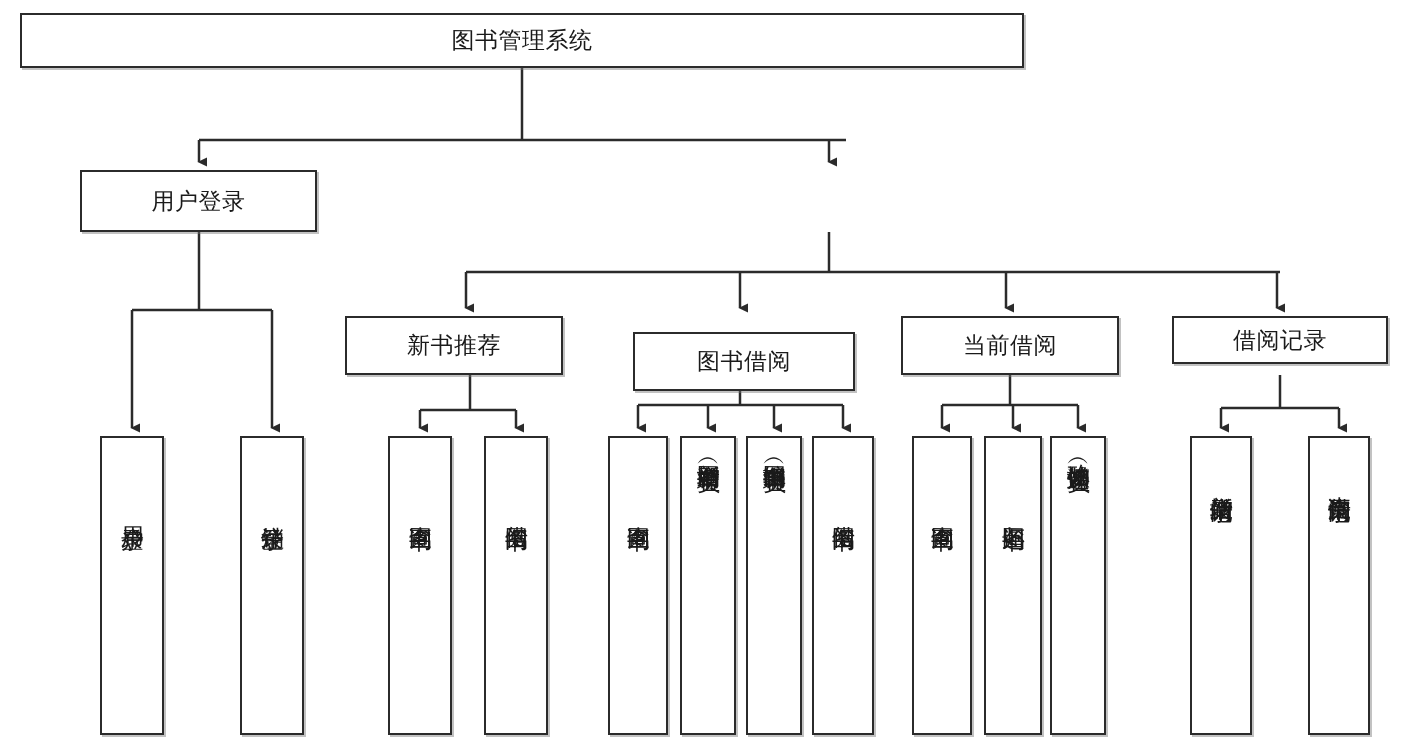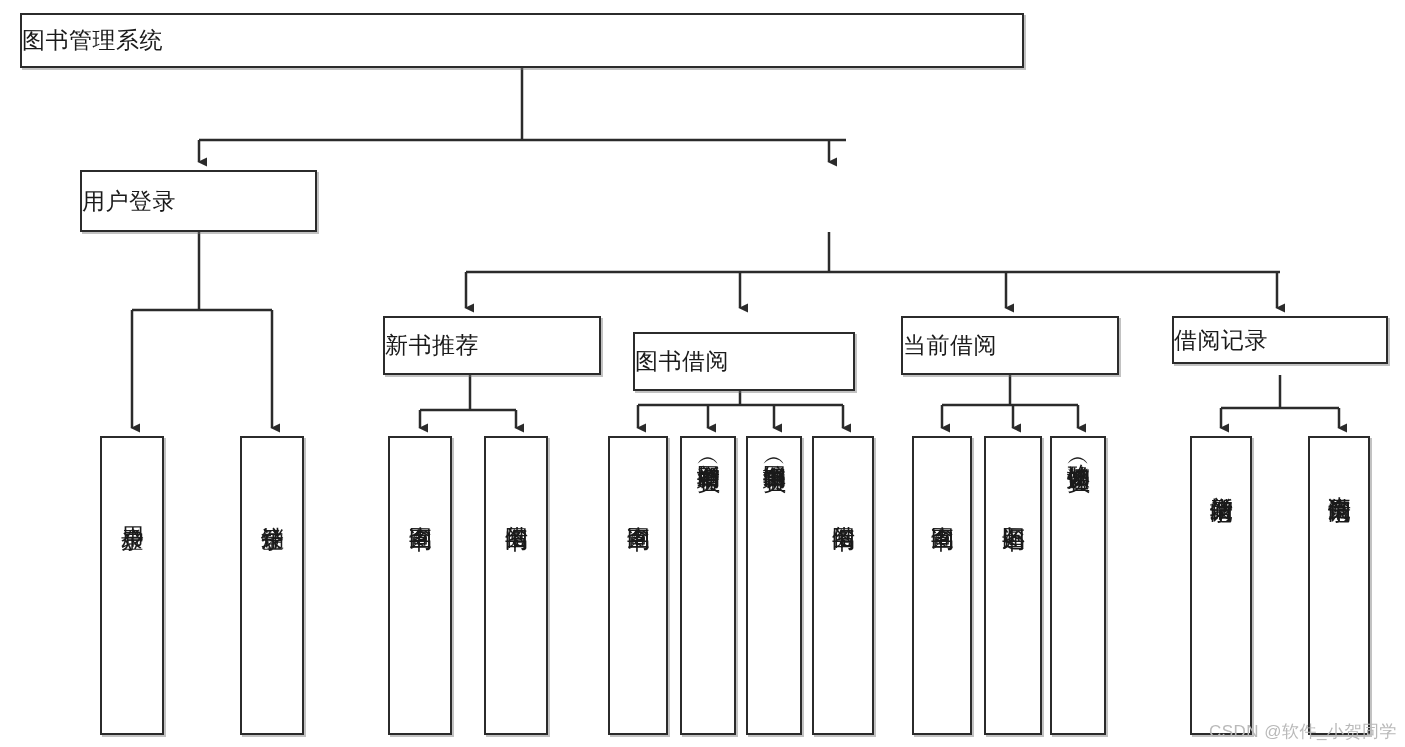--- a/index.html
+++ b/index.html
@@ -27,21 +27,21 @@
     height: 747px;
   }
   .node-box {
     position: absolute;
     box-sizing: border-box;
     background: #ffffff;
     border: 2.5px solid #2b2b2b;
     box-shadow: 2px 2px 0 rgba(120,120,120,0.45);
     display: flex;
     align-items: center;
-    justify-content: flex-start;
+    justify-content: center;
     color: #1a1a1a;
   }
   .node-label {
     font-size: 23px;
     line-height: 1.15;
     letter-spacing: 0.5px;
     white-space: nowrap;
     text-align: center;
   }
   .leaf-box .node-label {
@@ -128,21 +128,21 @@
   </svg>
 
   <div class="node-box root-box" style="left:20px; top:13px; width:1004px; height:55px;">
     <span class="node-label">图书管理系统</span>
   </div>
 
   <div class="node-box" style="left:80px; top:170px; width:237px; height:62px;">
     <span class="node-label">用户登录</span>
   </div>
 
-  <div class="node-box" style="left:383px; top:316px; width:218px; height:59px;">
+  <div class="node-box" style="left:345px; top:316px; width:218px; height:59px;">
     <span class="node-label">新书推荐</span>
   </div>
   <div class="node-box" style="left:633px; top:332px; width:222px; height:59px;">
     <span class="node-label">图书借阅</span>
   </div>
   <div class="node-box" style="left:901px; top:316px; width:218px; height:59px;">
     <span class="node-label">当前借阅</span>
   </div>
   <div class="node-box" style="left:1172px; top:316px; width:216px; height:48px;">
     <span class="node-label">借阅记录</span>
@@ -193,15 +193,14 @@
   </div>
 
   <div class="node-box leaf-box" style="left:1190px; top:436px; width:62px; height:299px; padding-top:40px;">
     <span class="node-label">新增借阅记录</span>
   </div>
 
   <div class="node-box leaf-box" style="left:1308px; top:436px; width:62px; height:299px; padding-top:40px;">
     <span class="node-label">查询借阅记录</span>
   </div>
 
-  <div id="watermark">CSDN @软件_小贺同学</div>
 
 </div>
 
 </body></html>

